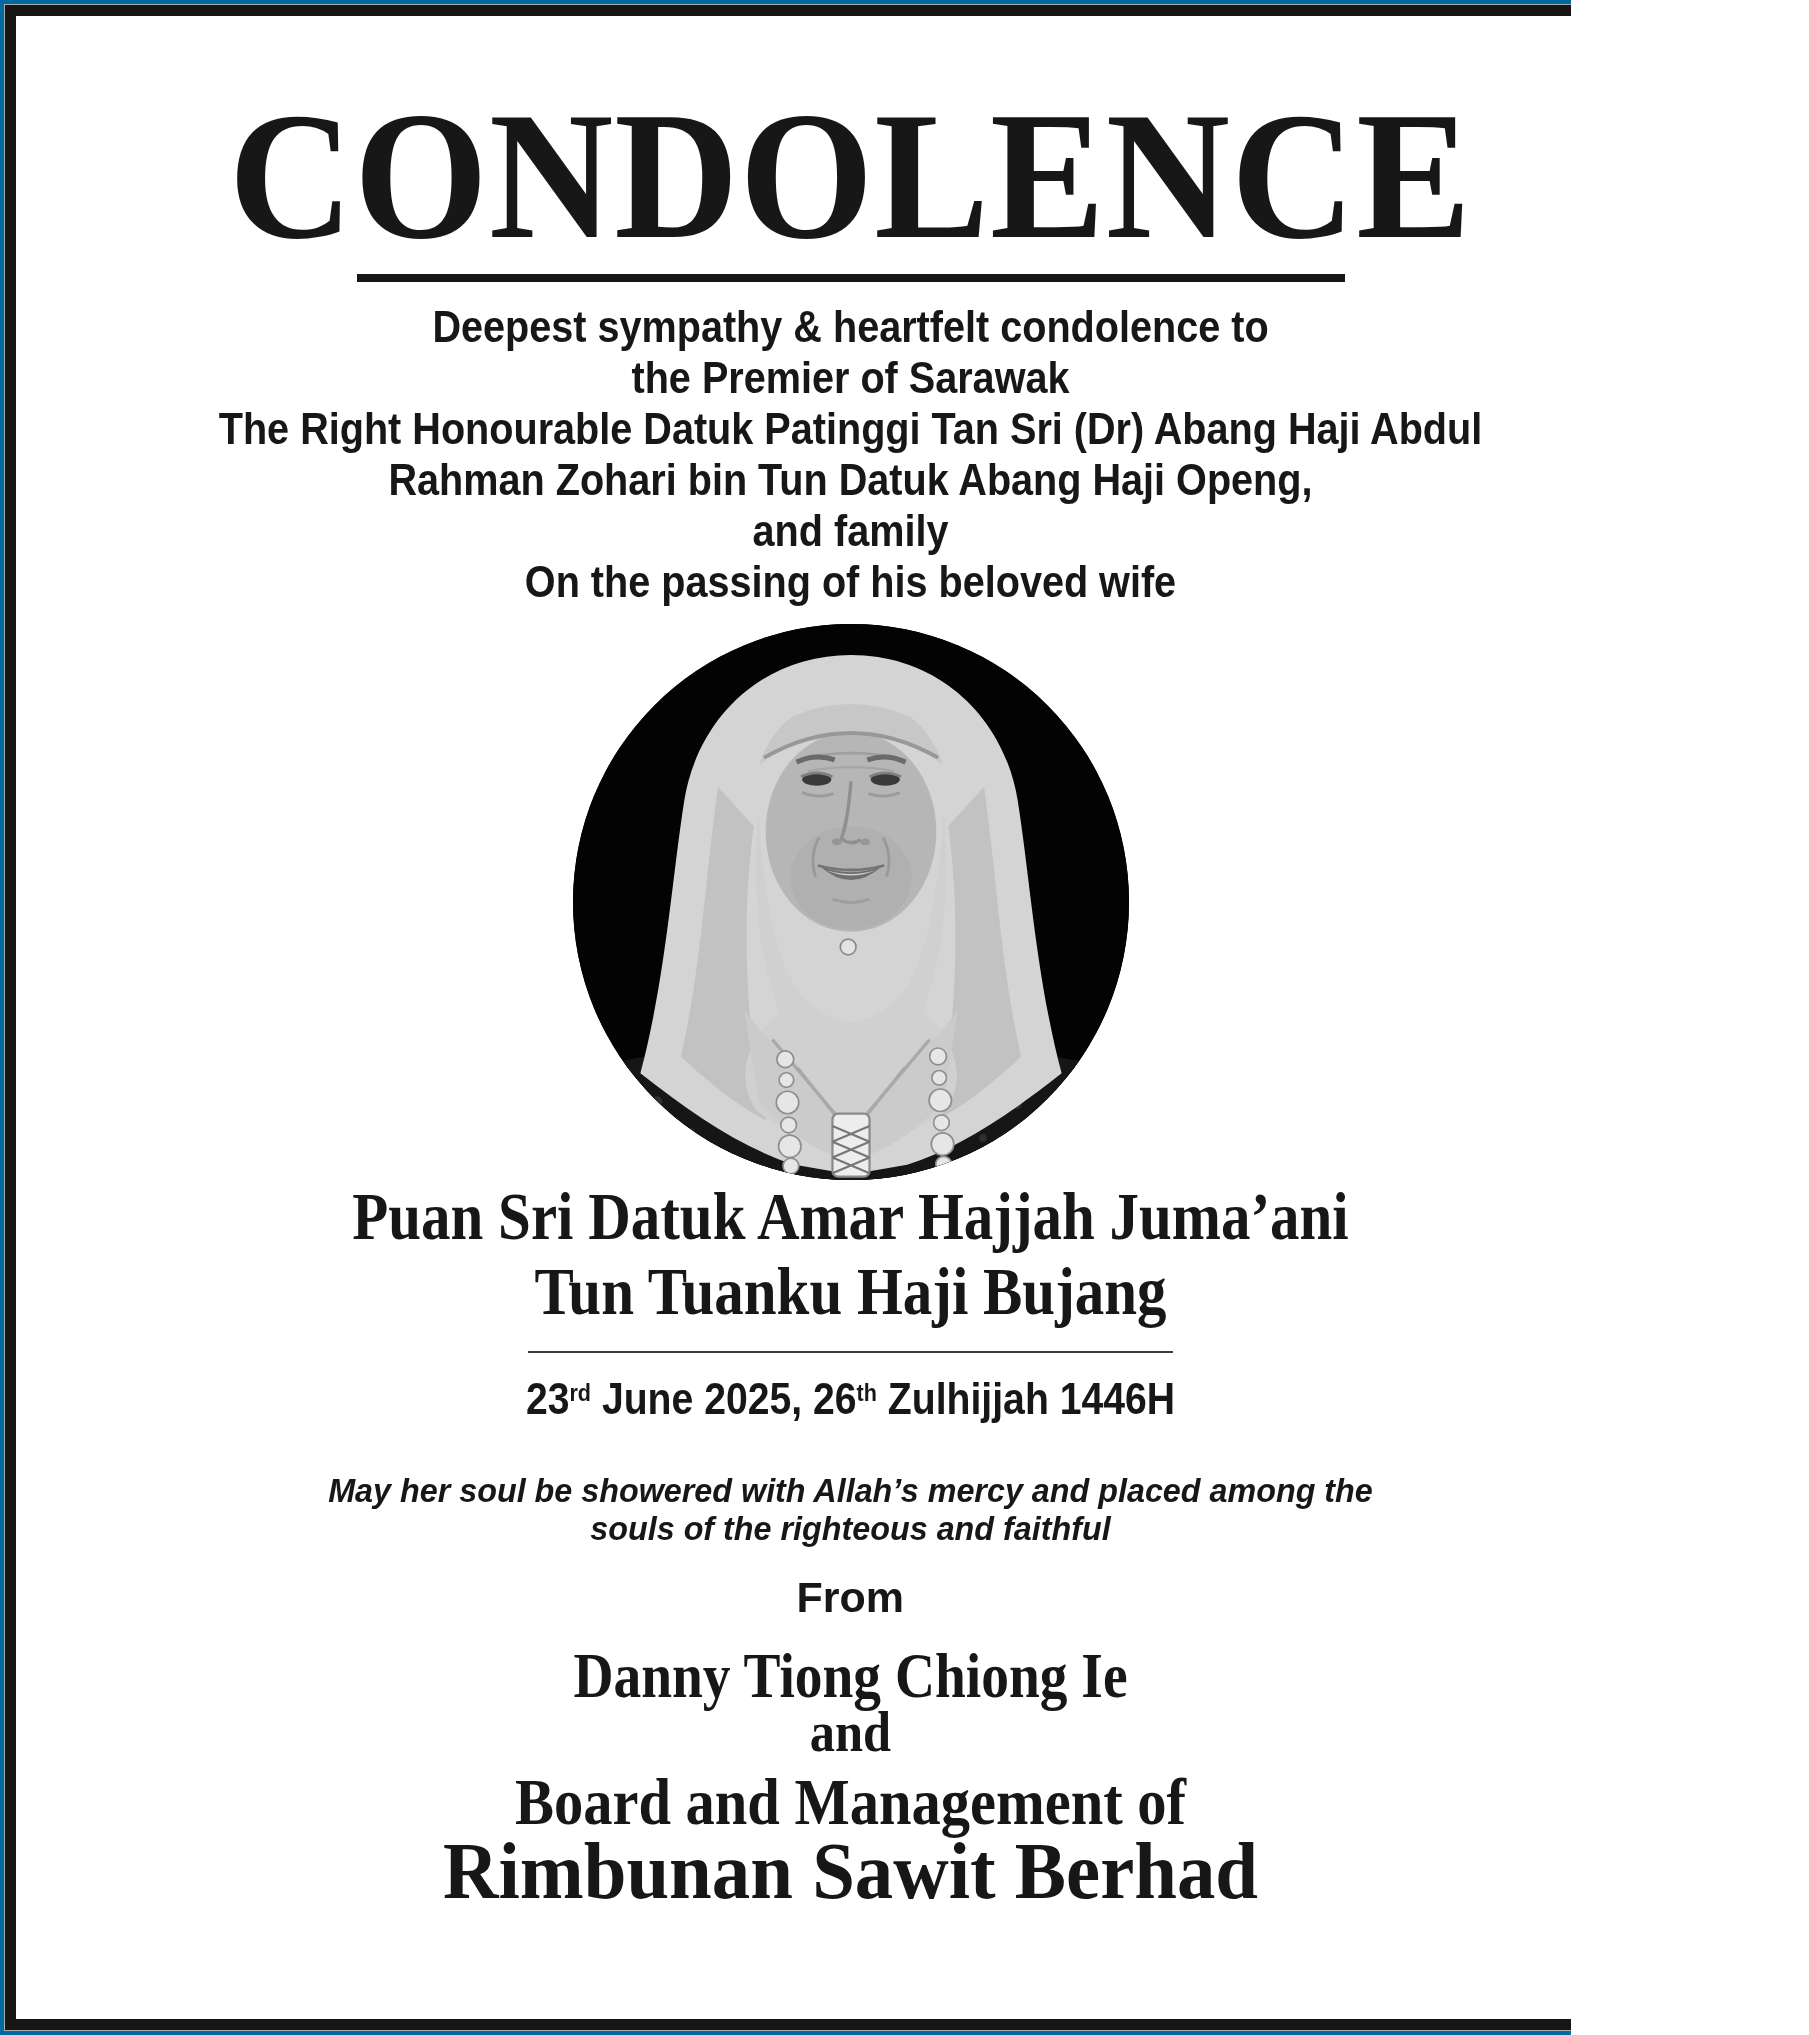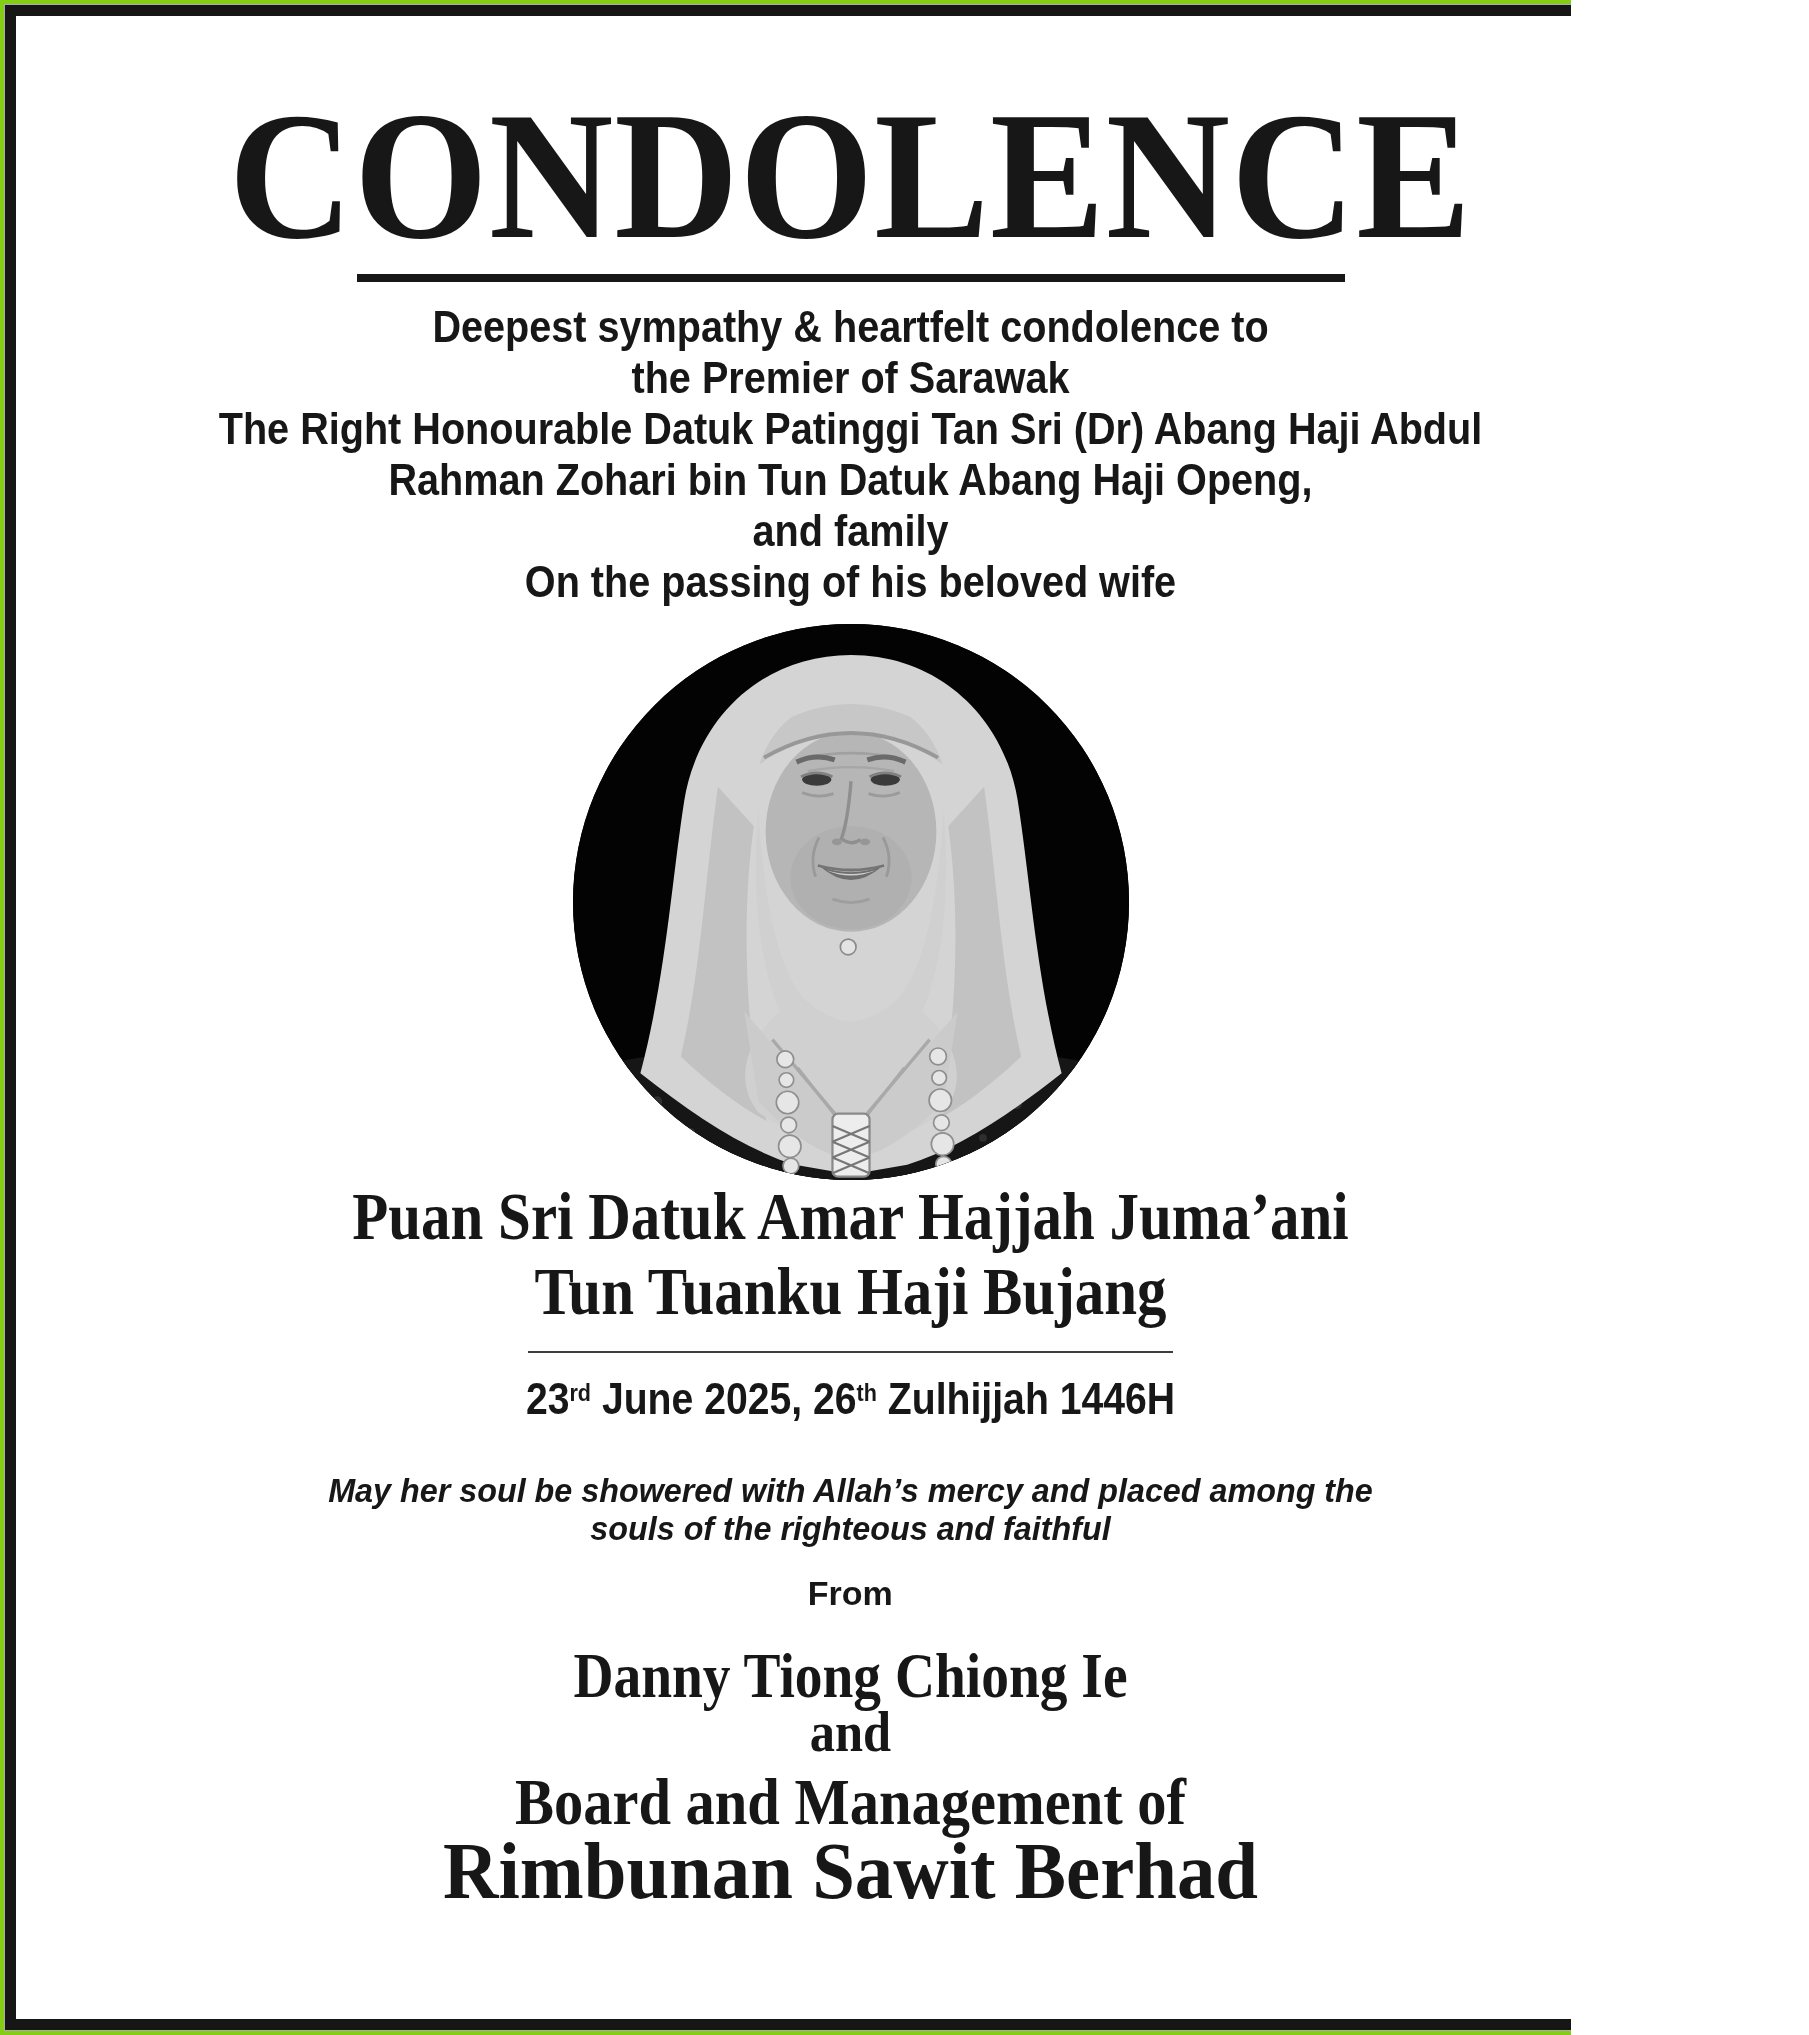--- a/index.html
+++ b/index.html
@@ -1,20 +1,20 @@
 <!DOCTYPE html>
 <html style="font-size:9px"><head>
 <meta charset="utf-8">
 <style>
   html, body { margin: 0; padding: 0; background: #ffffff; }
   .page {
     position: relative;
     width: 1571px;
     height: 2035px;
-    background: #84cc16;
+    background: #0369a1;
     overflow: hidden;
     font-family: "Liberation Sans", "DejaVu Sans", sans-serif;
     color: #171717;
   }
   
   .frame {
     position: absolute;
     left: 4.5px; top: 4.5px;
     width: 1691px; height: 2025px;
     border: 11.2px solid #161616;
@@ -92,21 +92,21 @@
   .blessing {
     top: 1471px;
     font-size: 34px;
     line-height: 38px;
     font-style: italic;
     transform: scaleX(0.95);
     transform-origin: 50% 0;
   }
   .from-line {
     top: 1576px;
-    font-size: 34px;
+    font-size: 43px;
   }
   .sender-person    { top: 1645px; font-size: 63px; transform: scaleX(0.88); transform-origin: 50% 0; }
   .sender-and       { top: 1704px; font-size: 56px; transform: scaleX(0.90); transform-origin: 50% 0; }
   .sender-boardline { top: 1770px; font-size: 65px; transform: scaleX(0.90); transform-origin: 50% 0; }
   .sender-company   { top: 1831px; font-size: 80px; transform: scaleX(0.96); transform-origin: 50% 0; }
 </style>
 </head>
 <body>
 
 <div class="page">

